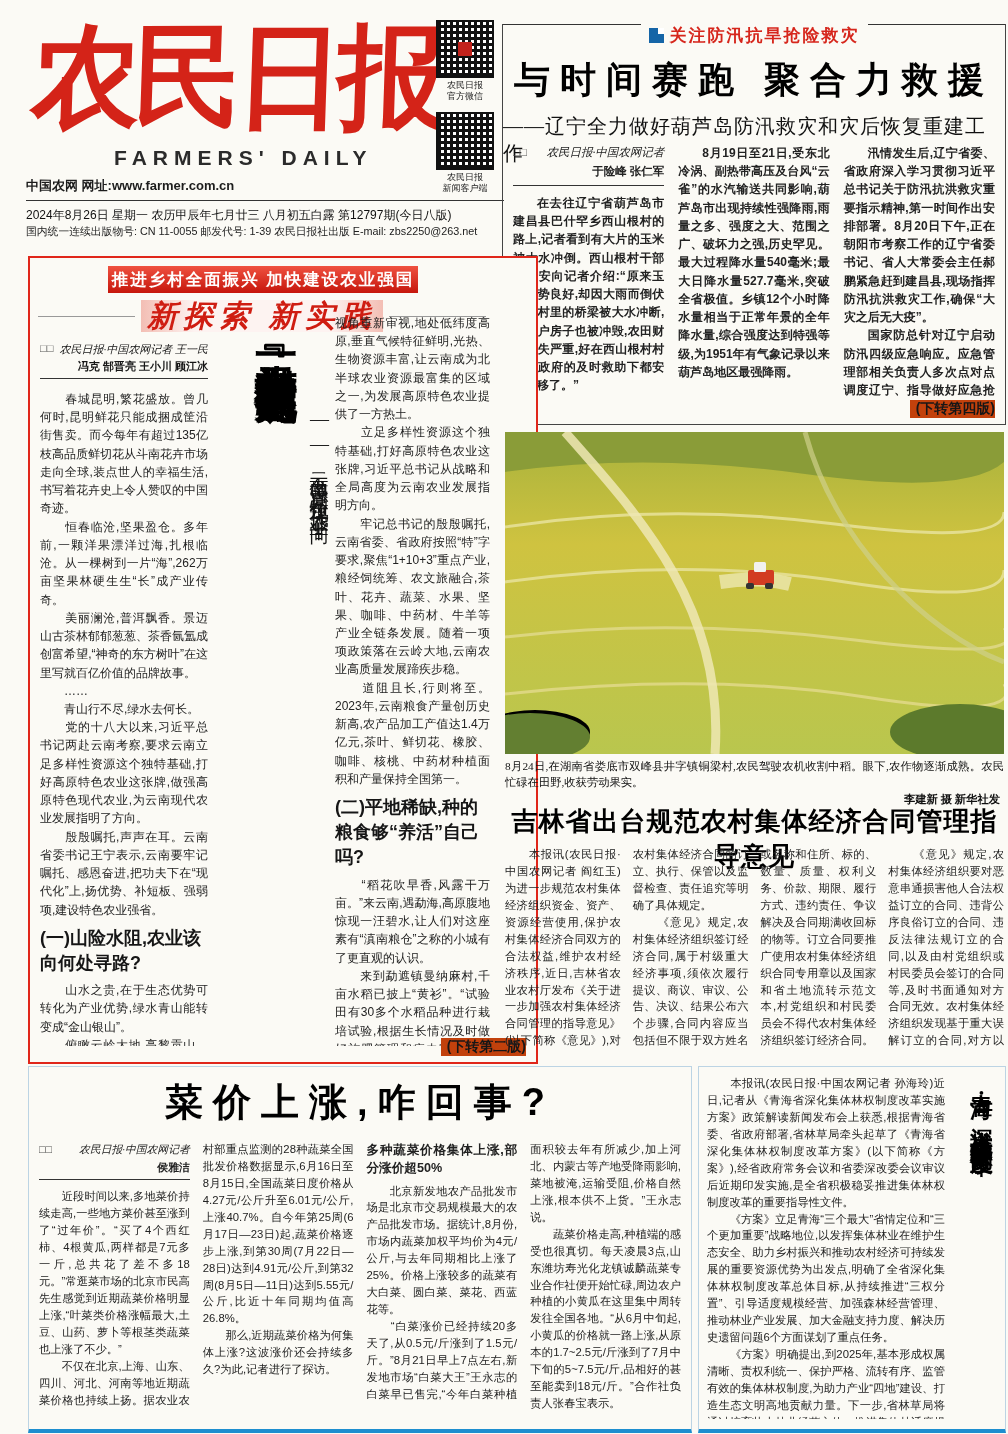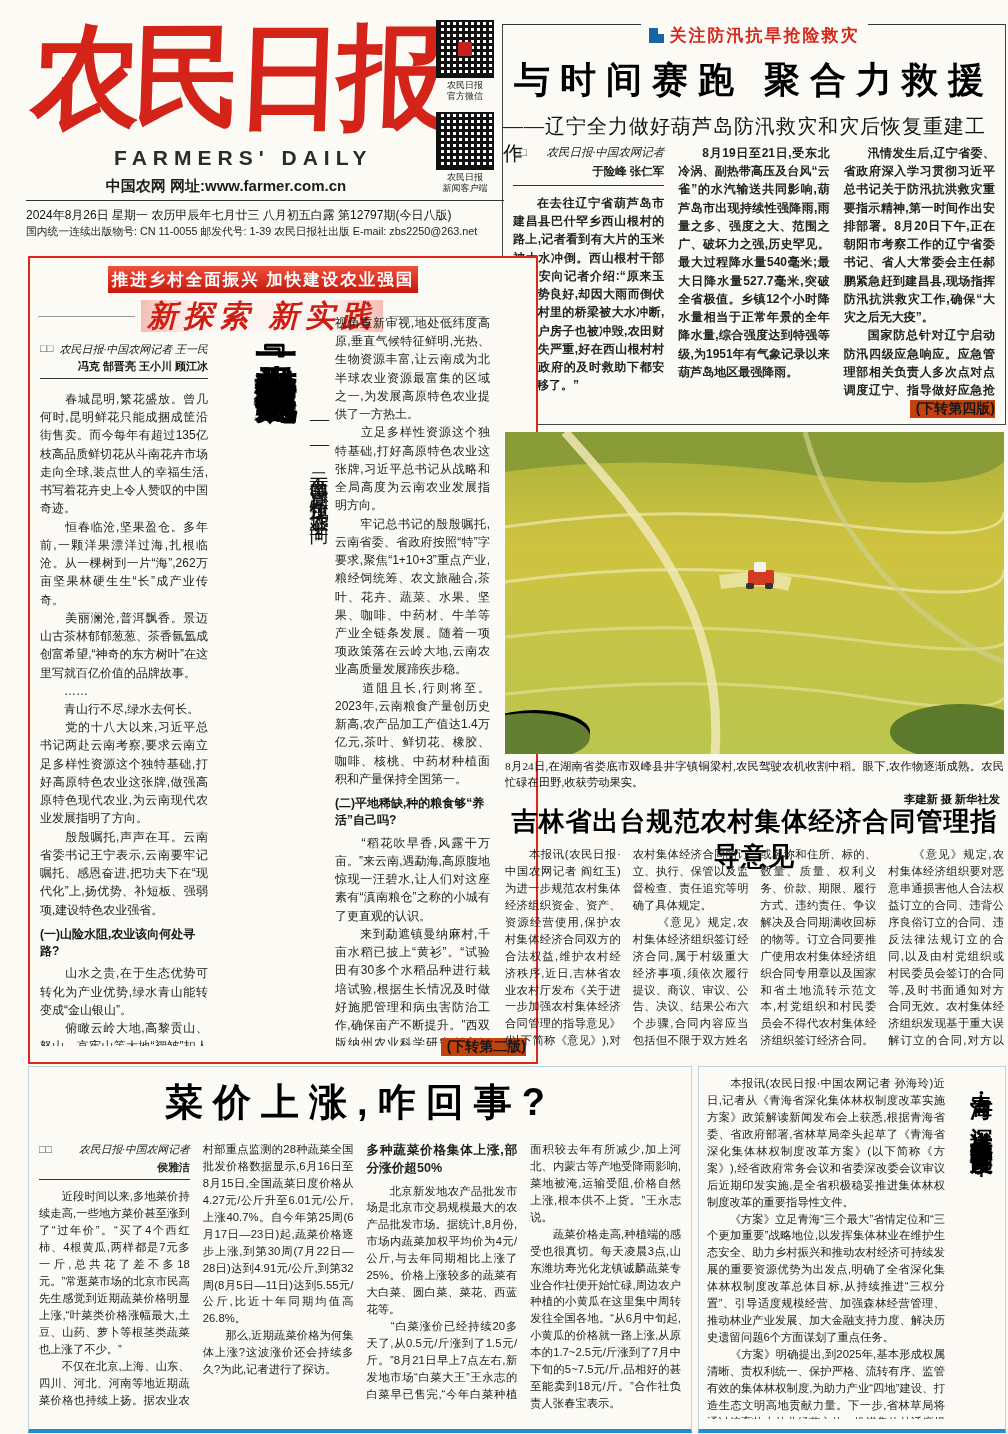--- a/index.html
+++ b/index.html
@@ -11,21 +11,21 @@
   .just{text-align:justify;}
   .body-txt{font-size:12px;line-height:1.52;color:#222;}
   .small-txt{font-size:11.3px;line-height:1.5;color:#222;}
 
   
   #masthead{left:26px;top:14px;width:478px;height:218px;}
   #logo{position:absolute;left:6px;top:-4px;width:390px;font-family:"Liberation Serif",serif;
         font-weight:900;font-size:108px;line-height:1.25;color:#d42318;letter-spacing:-6px;
         transform:scaleY(1.05) skewX(-2deg);white-space:nowrap;}
   #logo-en{position:absolute;left:88px;top:132px;font-weight:700;font-size:21px;letter-spacing:6px;color:#2b2b2b;}
-  #site-line{position:absolute;left:0;top:163px;width:400px;text-align:center;font-weight:700;font-size:15px;color:#1c1c1c;}
+  #site-line{position:absolute;left:0;top:163px;width:400px;text-align:left;font-weight:700;font-size:13px;color:#1c1c1c;}
   #mast-rule{position:absolute;left:0;top:186px;width:478px;border-top:1.6px solid #333;}
   #date-line{position:absolute;left:0;top:193px;width:478px;font-weight:400;font-size:12px;color:#111;white-space:nowrap;}
   #pub-line{position:absolute;left:0;top:211px;width:478px;font-size:10.8px;color:#222;white-space:nowrap;}
   .qr-wrap{position:absolute;width:66px;text-align:center;}
   .qr{width:54px;height:54px;margin:0 auto;border:2px solid #111;
       background:
         repeating-linear-gradient(0deg,#111 0 3px,rgba(255,255,255,0) 3px 6px),
         repeating-linear-gradient(90deg,#111 0 3px,#fff 3px 6px);}
   .qr.red-center{position:relative;}
   .qr.red-center::after{content:"";position:absolute;left:20px;top:20px;width:14px;height:14px;background:#c2231c;}
@@ -55,21 +55,21 @@
                 color:#fff;font-weight:900;font-size:16.5px;letter-spacing:2px;
                 background:linear-gradient(180deg,#ef5140,#c6160c);}
   #feat-banner2-row{position:absolute;left:8px;top:41px;width:448px;height:34px;display:flex;align-items:center;gap:6px;}
   #feat-banner2-row .rule{flex:1;border-top:1px solid #999;}
   #feat-banner2{width:242px;height:32px;line-height:32px;text-align:center;color:#cf1d12;
                 font-family:"Liberation Serif",serif;font-style:italic;font-weight:900;font-size:30px;letter-spacing:6px;
                 background:linear-gradient(90deg,#f3beb4,#fdf3f1 22%,#fdf3f1 78%,#f3beb4);}
   #feat-byline{position:absolute;left:10px;top:84px;width:168px;}
   #feat-col-left{position:absolute;left:10px;top:132px;width:168px;height:656px;overflow:hidden;}
   #feat-col-right{position:absolute;left:305px;top:56px;width:155px;height:732px;overflow:hidden;}
-  .sect-head{font-weight:900;font-size:12px;margin:7px 0 5px 0;line-height:1.4;}
+  .sect-head{font-weight:900;font-size:18px;margin:7px 0 5px 0;line-height:1.4;}
   #feat-headline{position:absolute;left:186px;top:72px;height:722px;width:82px;
                  writing-mode:vertical-rl;text-orientation:upright;
                  font-family:"Liberation Serif",serif;font-weight:900;font-size:43px;line-height:1;
                  letter-spacing:1px;color:#000;}
   #feat-subhead{position:absolute;left:272px;top:150px;height:640px;width:30px;
                 writing-mode:vertical-rl;text-orientation:upright;
                 font-family:"Liberation Serif",serif;font-size:19px;letter-spacing:4px;color:#111;}
 
   
   #photo{left:505px;top:432px;width:499px;height:322px;}

